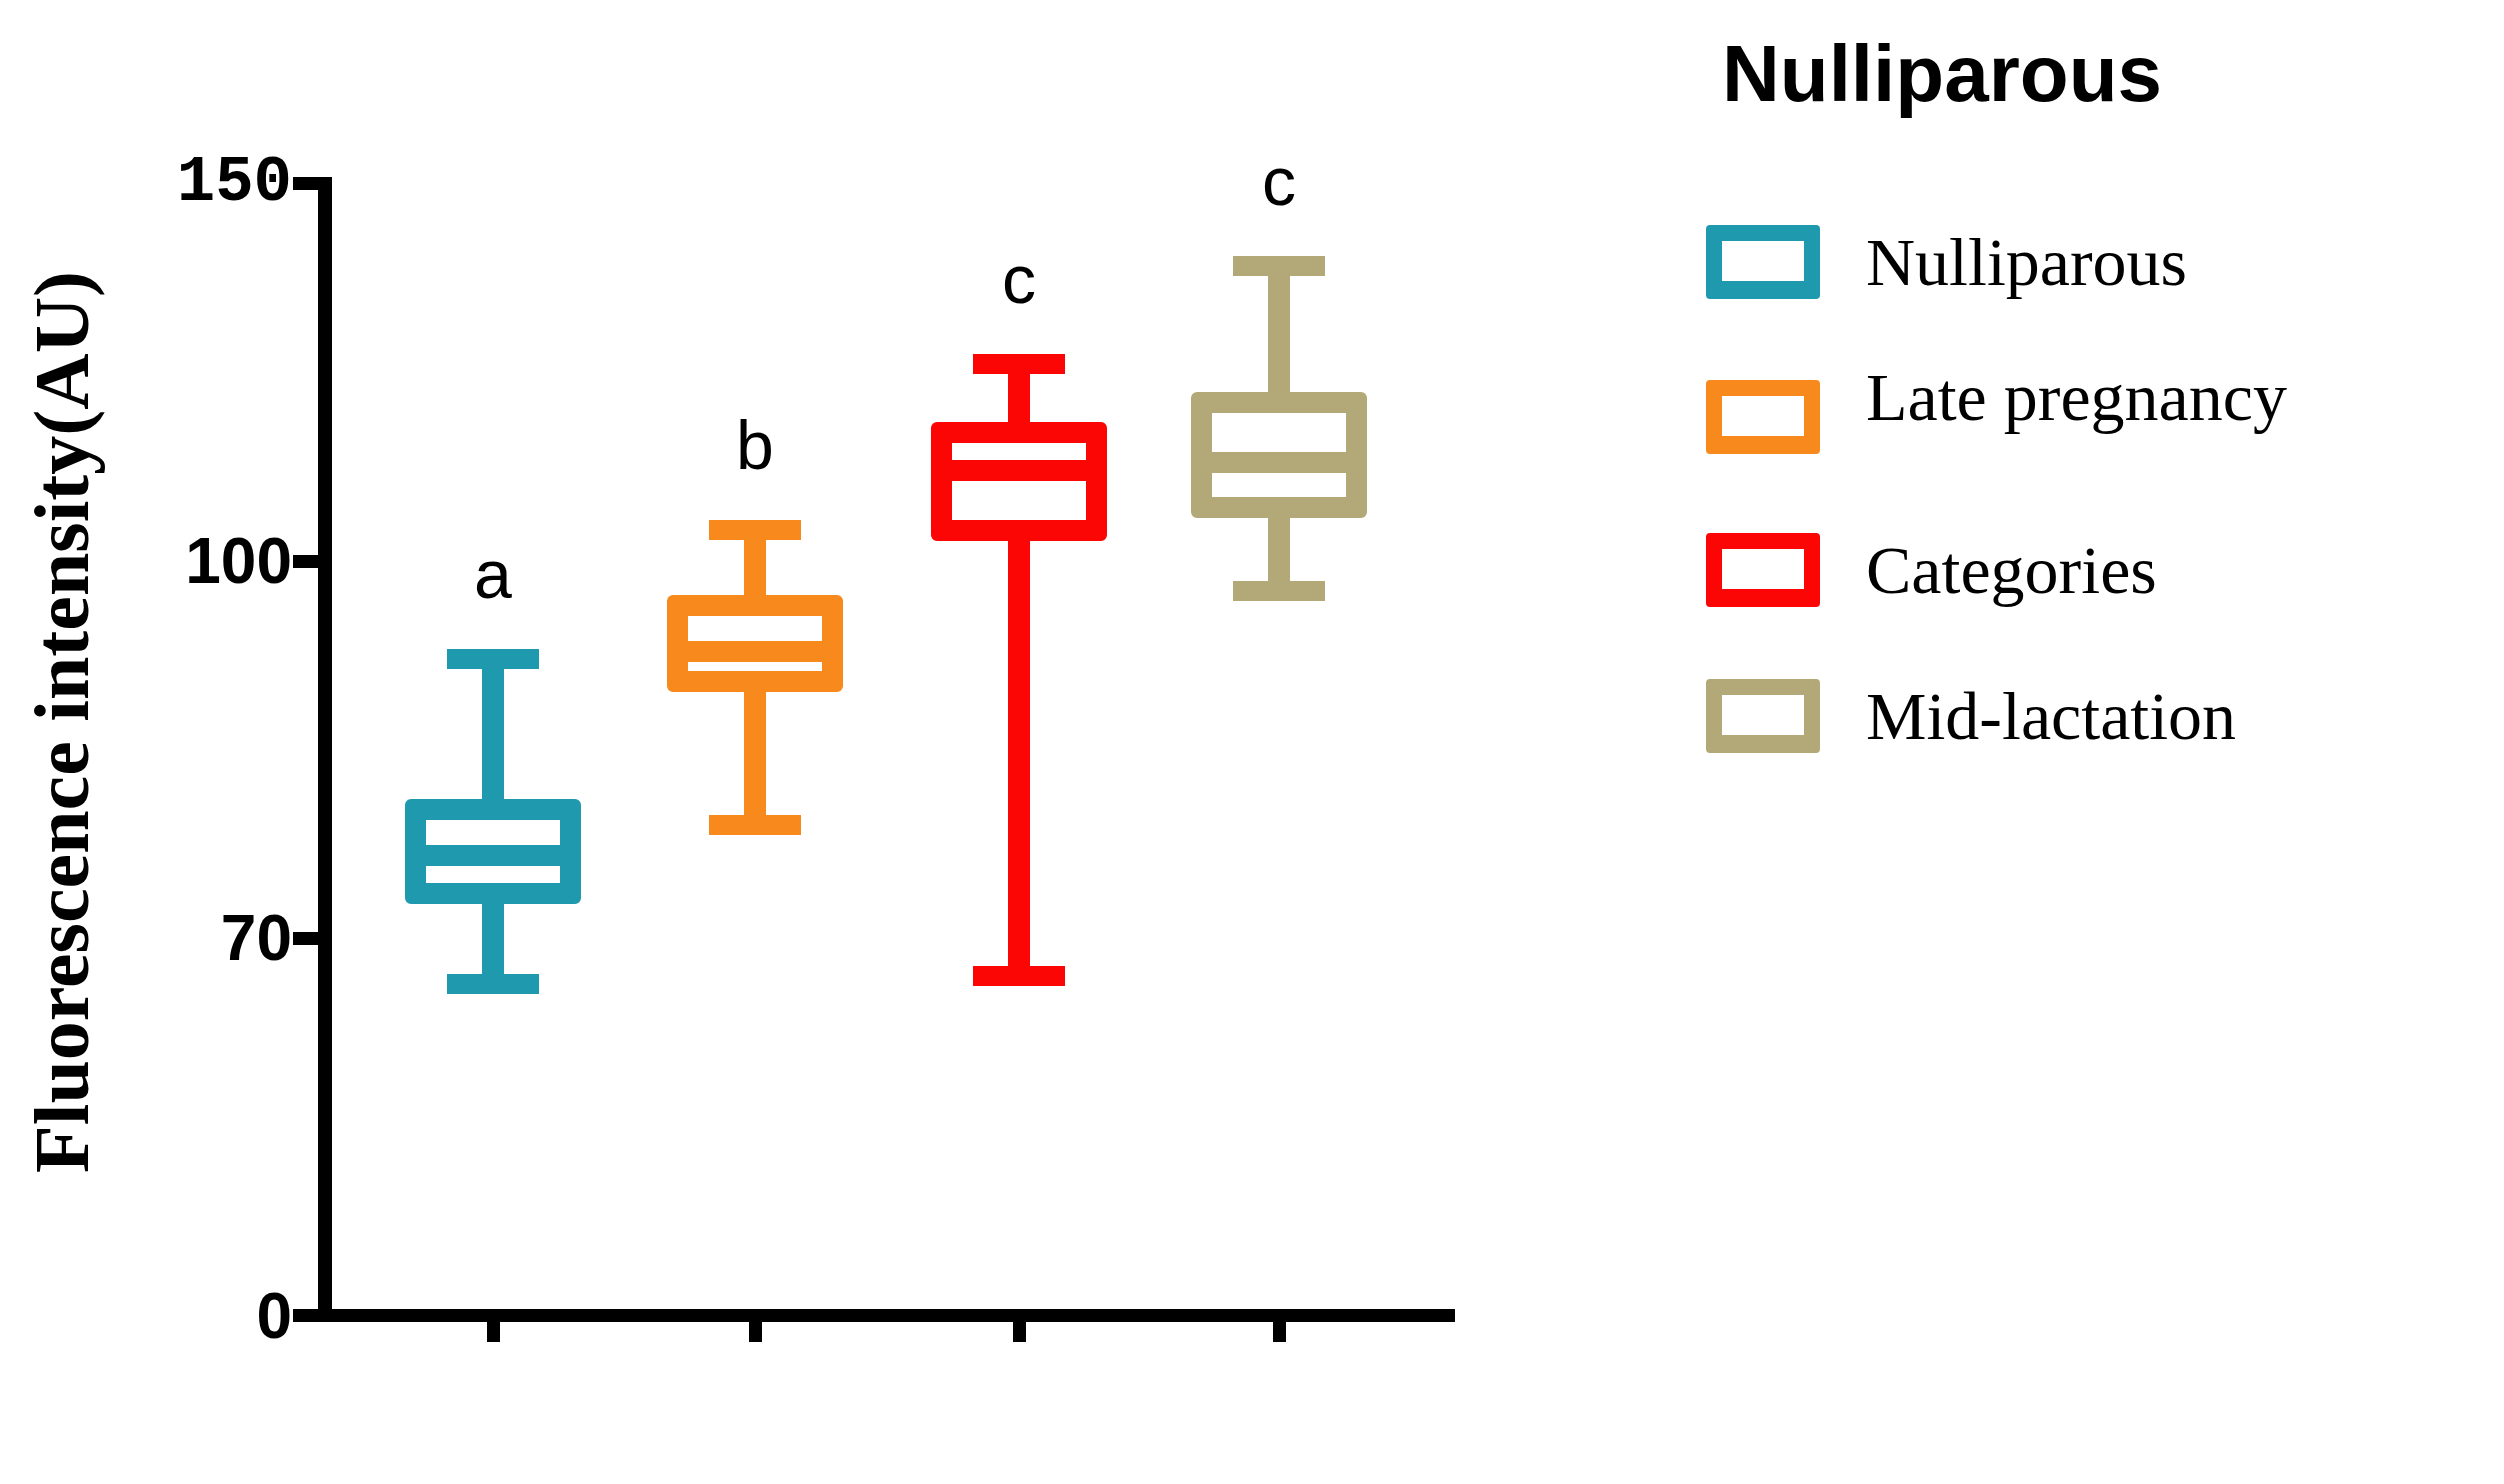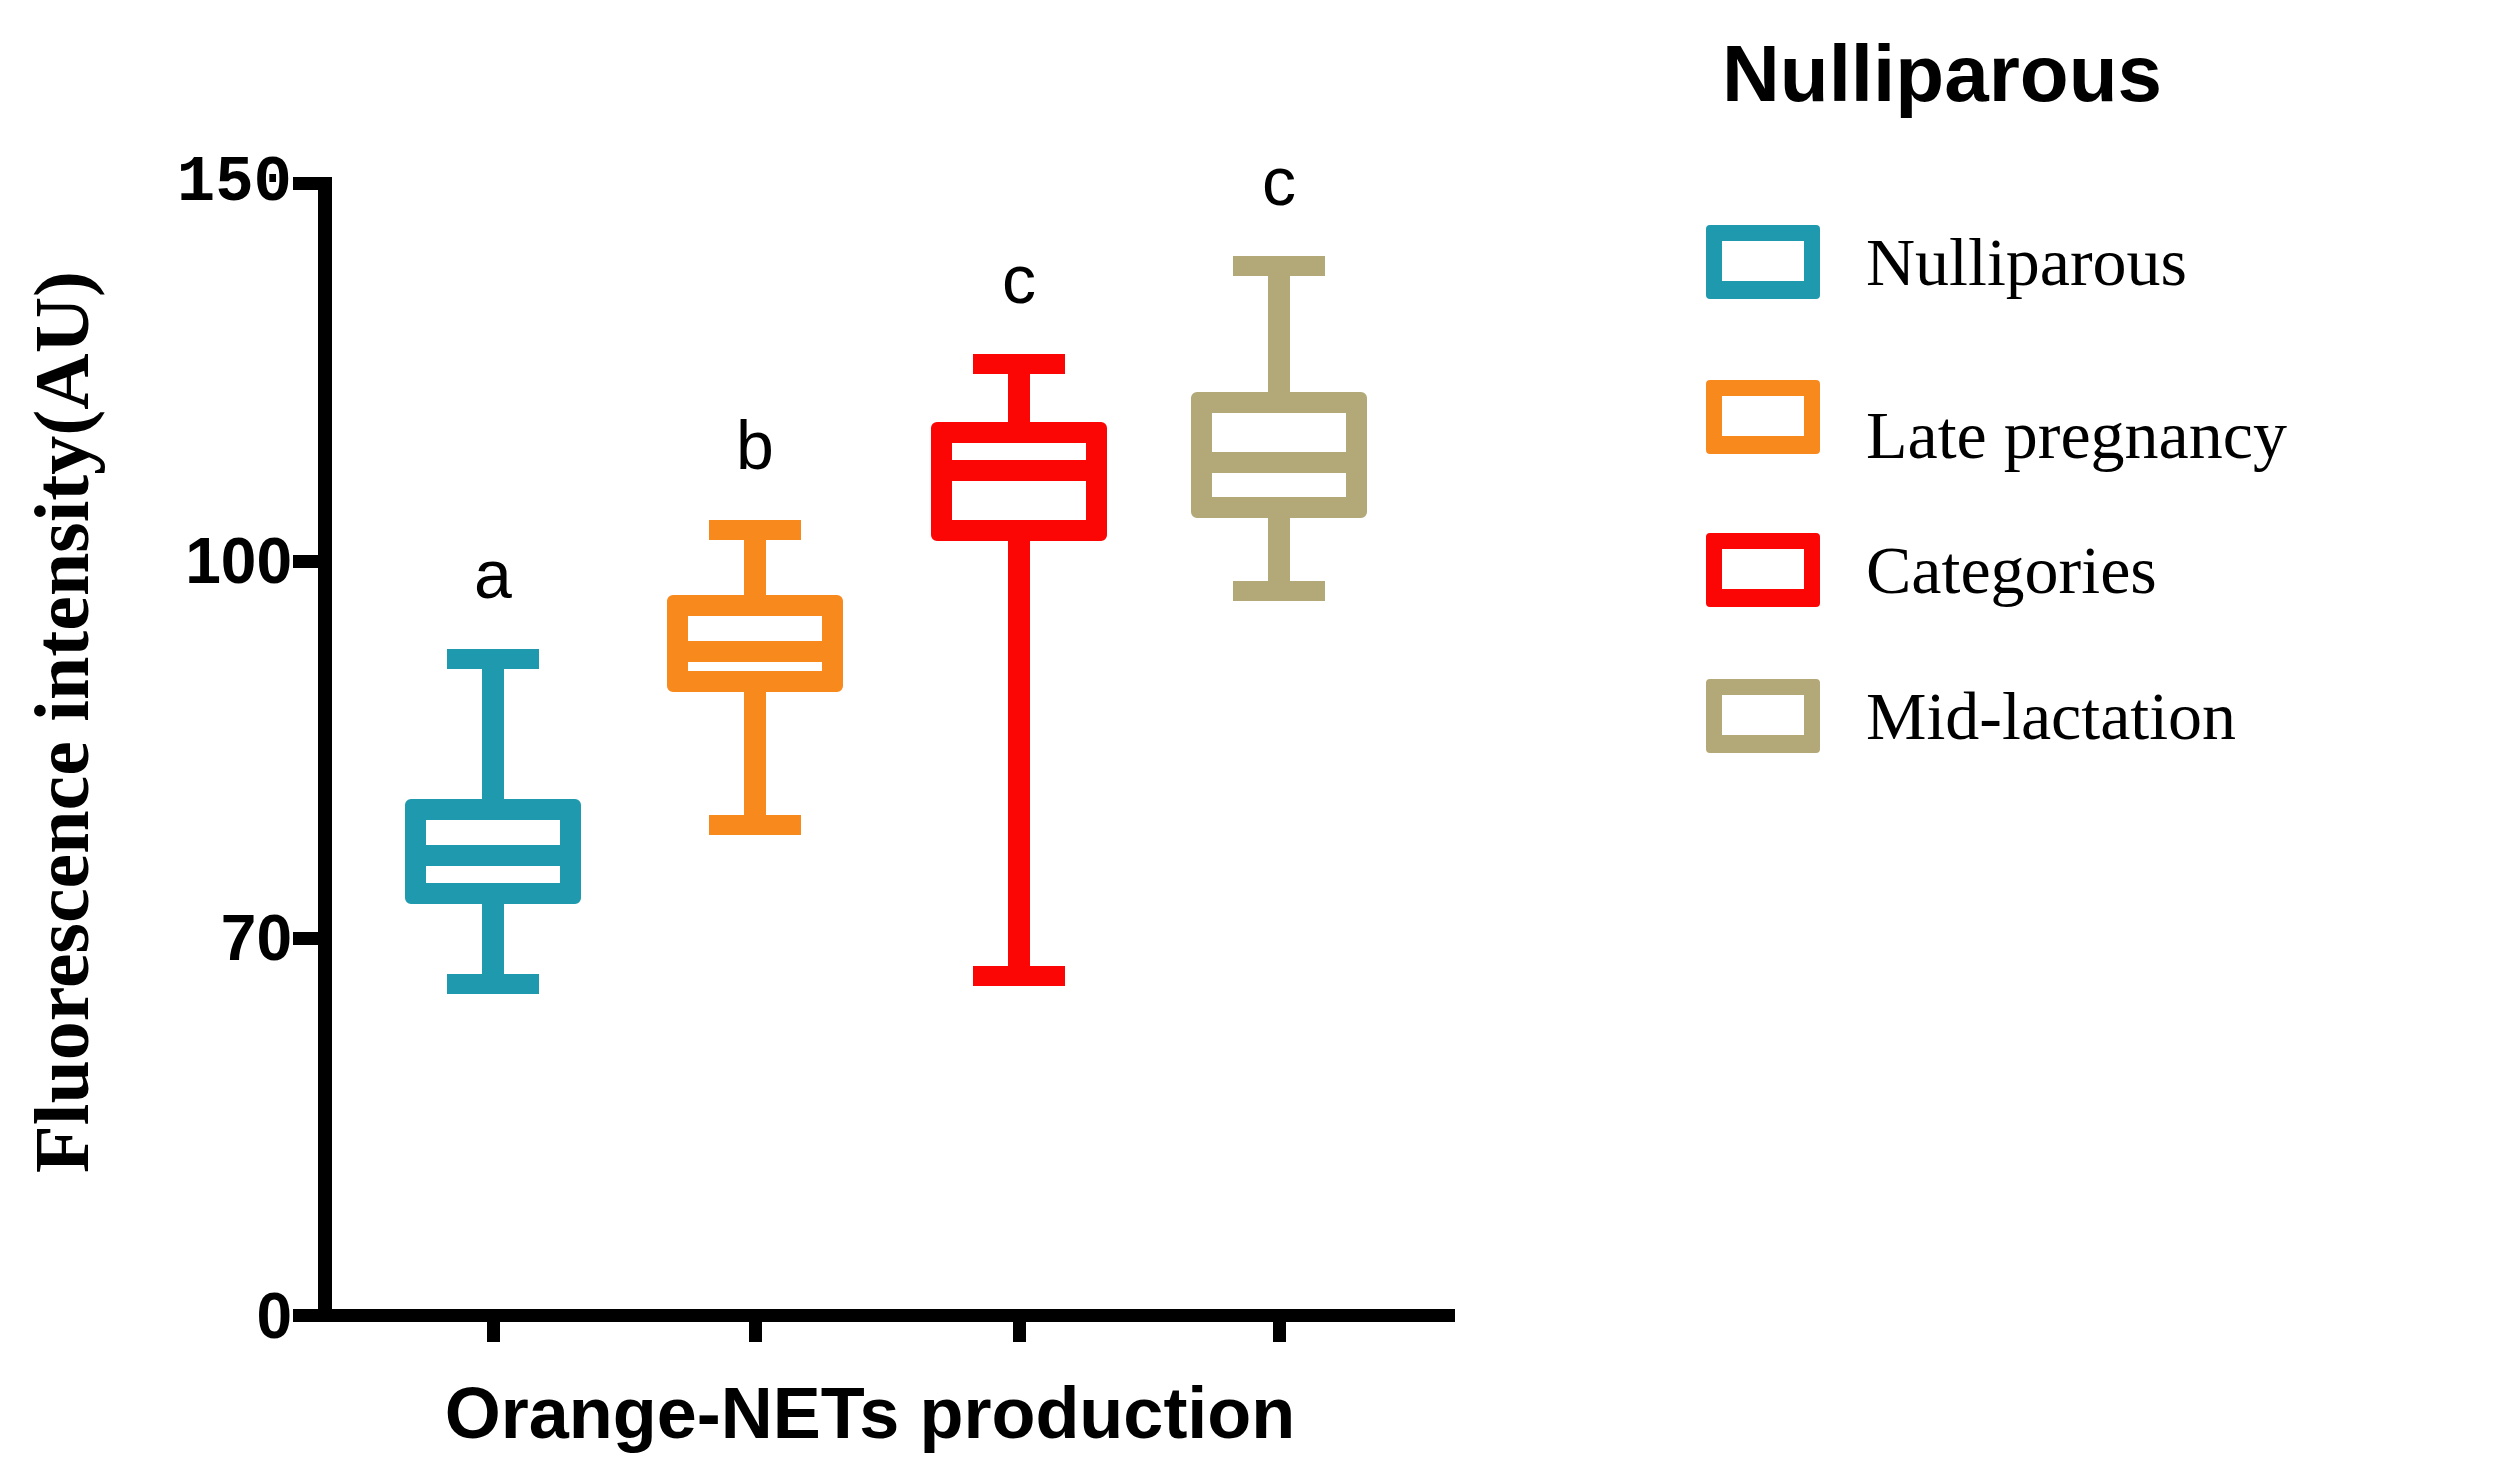--- a/index.html
+++ b/index.html
@@ -55,31 +55,30 @@
       <div class="box-rect" style="left: 931px; top: 421.76px; width: 176px; height: 119.193px; border: 21px solid rgb(251, 5, 5);"></div>
       <div class="median-line" style="left: 952px; top: 459.527px; width: 134px; height: 21px; background: rgb(251, 5, 5);"></div>
       <div class="sig-letter" style="left: 939px; top: 234.28px;">c</div>
       <div class="whisker-line" style="left: 1268px; top: 266.087px; width: 22px; height: 324.793px; background: rgb(178, 168, 120);"></div>
       <div class="whisker-cap" style="left: 1233px; top: 256.087px; width: 92px; height: 20px; background: rgb(178, 168, 120);"></div>
       <div class="whisker-cap" style="left: 1233px; top: 580.88px; width: 92px; height: 20px; background: rgb(178, 168, 120);"></div>
       <div class="box-rect" style="left: 1191px; top: 391.547px; width: 176px; height: 126.747px; border: 21px solid rgb(178, 168, 120);"></div>
       <div class="median-line" style="left: 1212px; top: 451.973px; width: 134px; height: 21px; background: rgb(178, 168, 120);"></div>
       <div class="sig-letter" style="left: 1199px; top: 136.087px;">c</div>
     </div>
-  <div id="x-axis-title">Orange-NETs production</div>
   <div id="legend">
     <div id="legend-title">Nulliparous</div>
   <div class="legend-swatch" style="top: 225px; border: 16px solid rgb(30, 153, 174);">
         <div class="legend-swatch-median" style="background: rgb(30, 153, 174); left: -3px; width: 88px;"></div>
       </div>
       <div class="legend-label" style="top: 207px;">Nulliparous</div>
       <div class="legend-swatch" style="top: 380px; border: 16px solid rgb(248, 137, 29);">
         <div class="legend-swatch-median" style="background: rgb(248, 137, 29); left: -3px; width: 88px;"></div>
       </div>
-      <div class="legend-label" style="top: 380px;">Late pregnancy</div>
+      <div class="legend-label" style="top: 342px;">Late pregnancy</div>
       <div class="legend-swatch" style="top: 533px; border: 16px solid rgb(251, 5, 5);">
         <div class="legend-swatch-median" style="background: rgb(251, 5, 5); left: -3px; width: 88px;"></div>
       </div>
       <div class="legend-label" style="top: 515px;">Categories</div>
       <div class="legend-swatch" style="top: 679px; border: 16px solid rgb(178, 168, 120);">
         <div class="legend-swatch-median" style="background: rgb(178, 168, 120); left: -3px; width: 88px;"></div>
       </div>
       <div class="legend-label" style="top: 661px;">Mid-lactation</div>
     </div>
 <div class="y-tick-label" style="top: 143px; font-family: Liberation Mono, monospace;">150</div>

